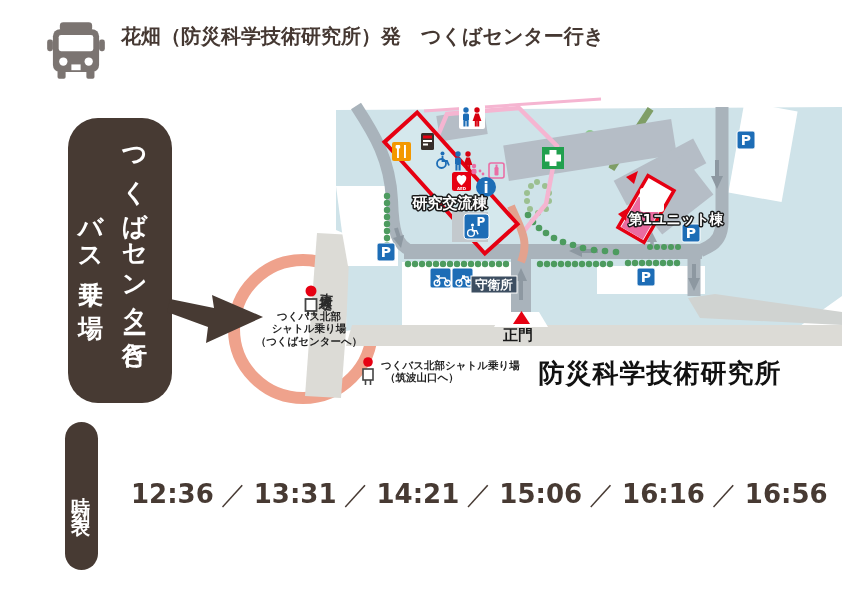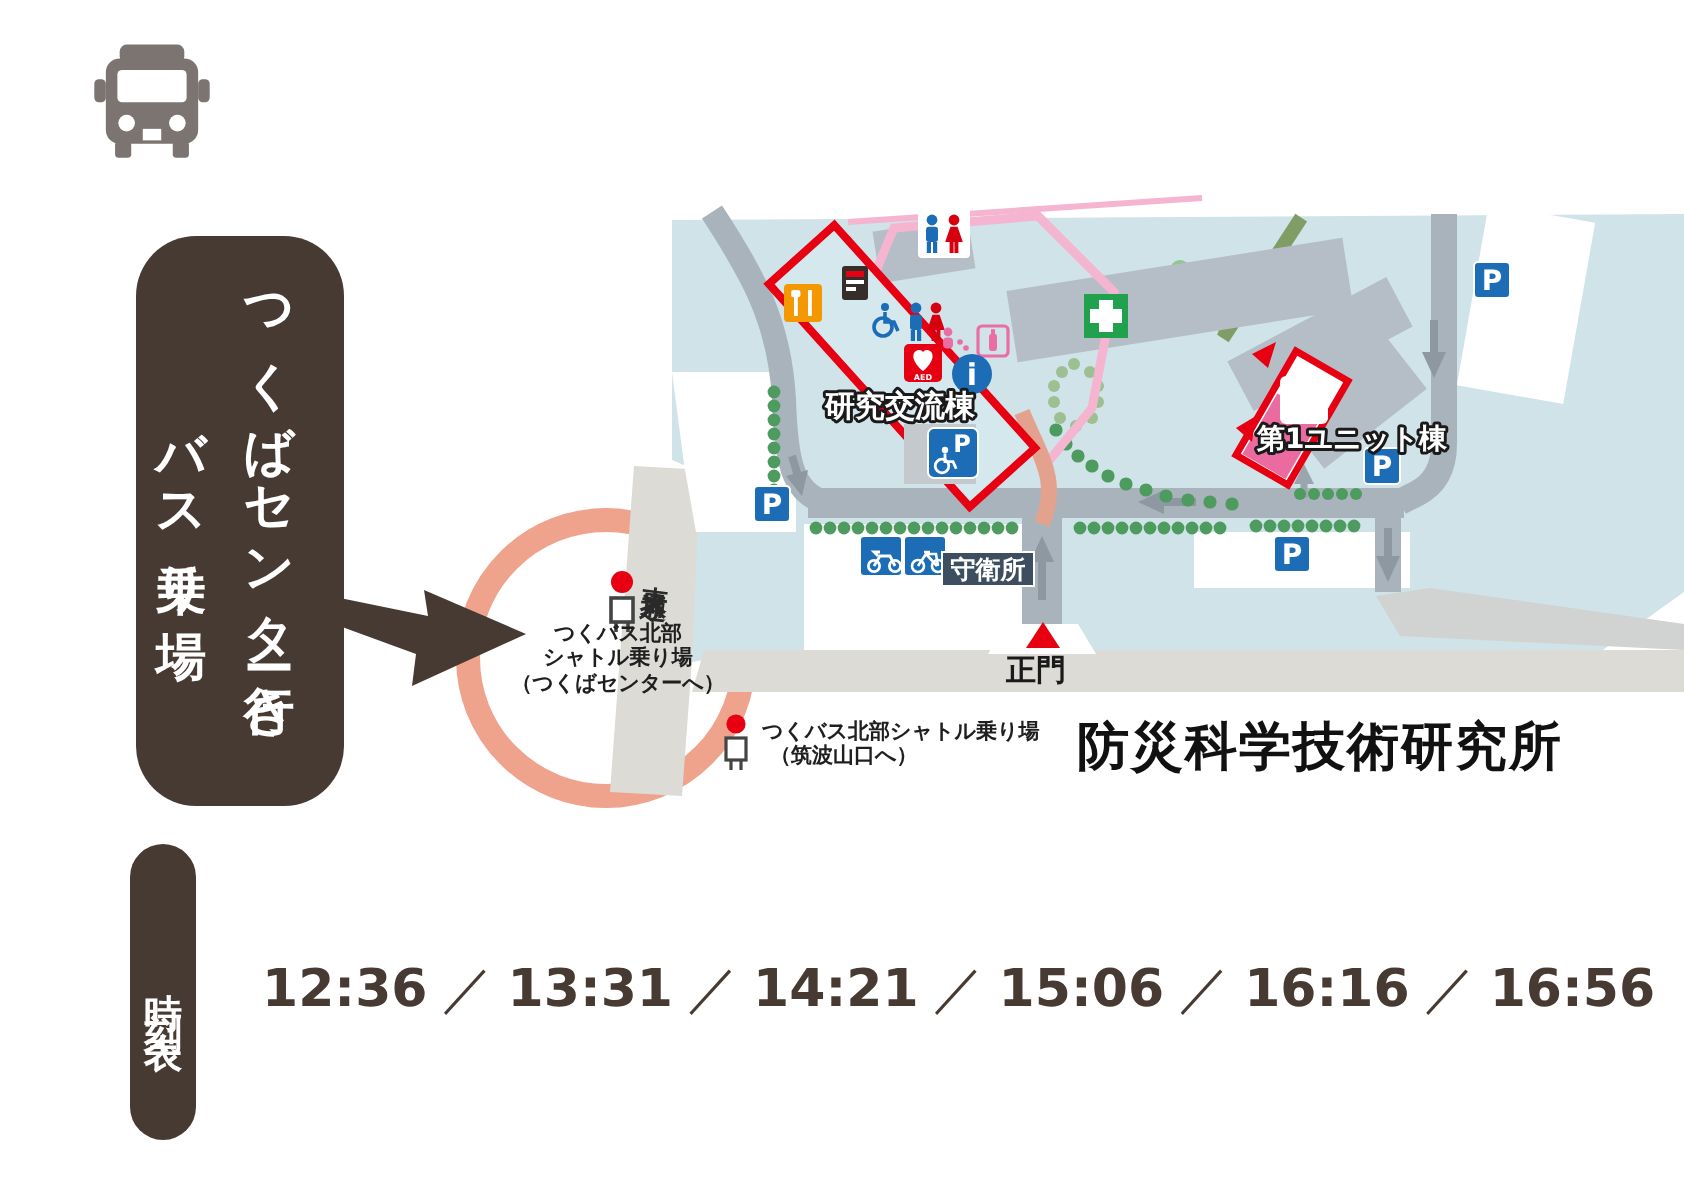--- a/index.html
+++ b/index.html
@@ -35,20 +35,21 @@
     <rect x="1" y="17" width="5" height="10" rx="2" fill="#7b7471"></rect>
     <rect x="46" y="17" width="5" height="10" rx="2" fill="#7b7471"></rect>
     <rect x="11" y="13" width="30" height="14" rx="2" fill="#fff"></rect>
     <circle cx="15" cy="36" r="3.6" fill="#fff"></circle>
     <circle cx="37" cy="36" r="3.6" fill="#fff"></circle>
     <rect x="22" y="38.5" width="8" height="5" fill="#fff"></rect>
     <rect x="10" y="44" width="7" height="7" rx="1.5" fill="#7b7471"></rect>
     <rect x="35" y="44" width="7" height="7" rx="1.5" fill="#7b7471"></rect>
   </svg>
   <div class="hdr-title">
+    <div>花畑（防災科学技術研究所）発　つくばセンター行き</div>
   </div>
 </div>
 
 <div class="boarding">
   <div class="vwrap">
     <span>つくばセンター行き</span>
     <span class="col2">バス乗り場</span>
   </div>
 </div>
 

